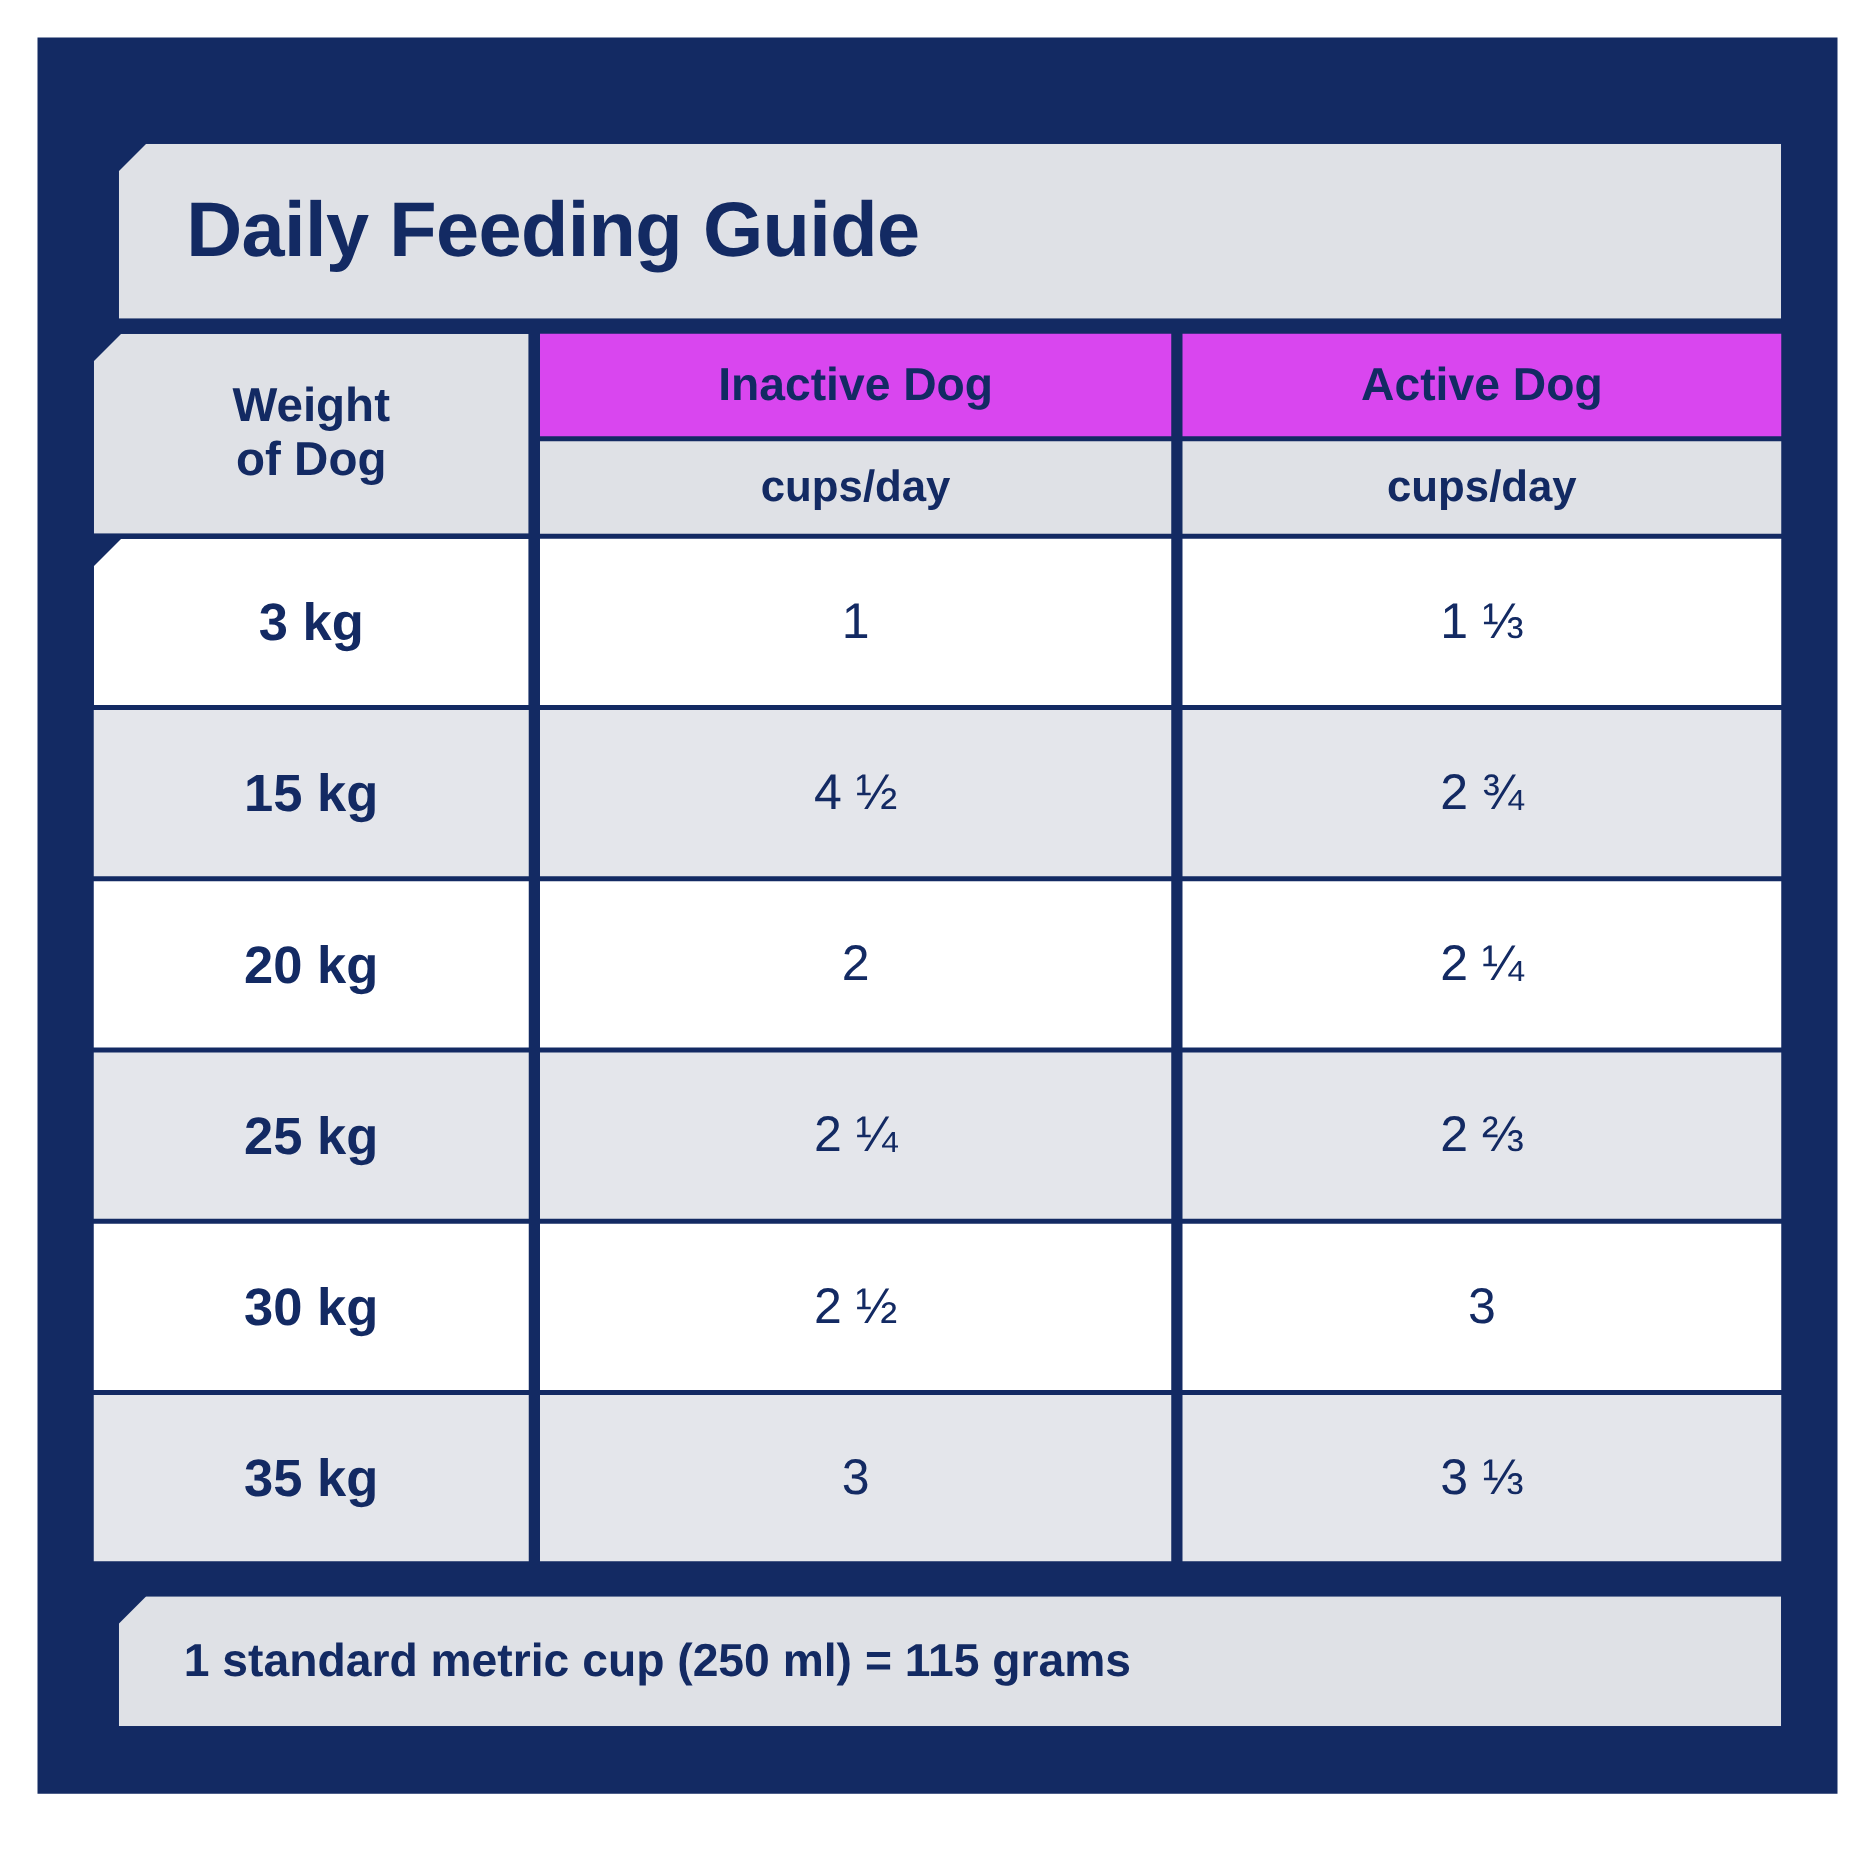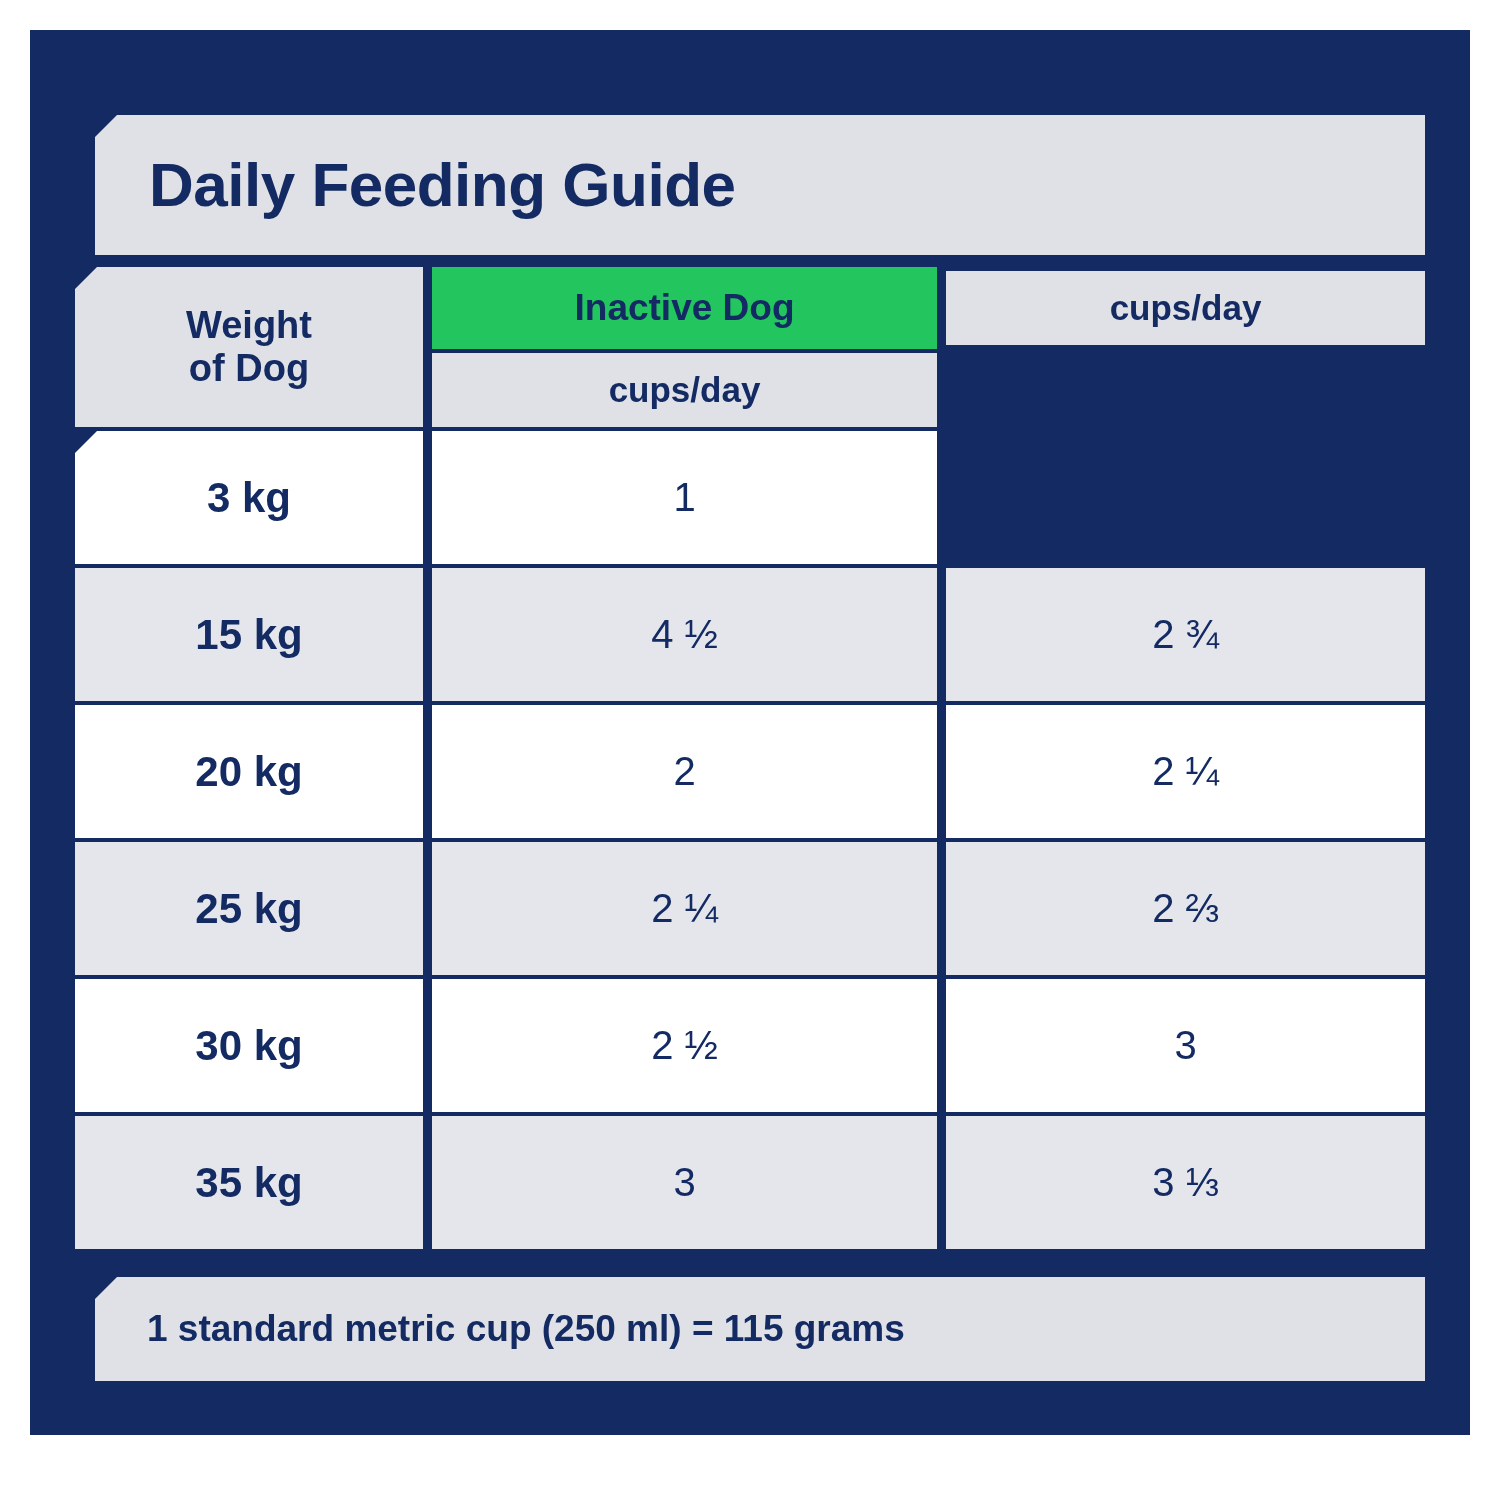--- a/index.html
+++ b/index.html
@@ -89,21 +89,21 @@
     clip-path: polygon(22px 0, 100% 0, 100% 100%, 0 100%, 0 22px);
     flex-direction: column;
   }
 
   .head-stack {
     display: flex;
     flex-direction: column;
   }
   .head-top {
     height: 82px;
-    background: #22c55e;
+    background: #d946ef;
     font-size: 37px;
     font-weight: 600;
     display: flex;
     align-items: center;
     justify-content: center;
     color: #132A63;
     box-sizing: border-box;
   }
   .head-bot {
     height: 74px;
@@ -167,27 +167,29 @@
       <div class="row head-row">
         <div class="cell c-weight head-weight">
           <span>Weight</span>
           <span>of Dog</span>
         </div>
         <div class="c-mid head-stack">
           <div class="head-top">Inactive Dog</div>
           <div class="head-bot">cups/day</div>
         </div>
         <div class="c-right head-stack">
+          <div class="head-top">Active Dog</div>
           <div class="head-bot">cups/day</div>
         </div>
       </div>
 
       <div class="row body-row">
         <div class="cell c-weight cell-body cell-weight-body bg-white notch">3 kg</div>
         <div class="cell c-mid cell-body bg-white">1</div>
+        <div class="cell c-right cell-body bg-white">1 ⅓</div>
       </div>
 
       <div class="row body-row">
         <div class="cell c-weight cell-body cell-weight-body bg-grey">15 kg</div>
         <div class="cell c-mid cell-body bg-grey">4 ½</div>
         <div class="cell c-right cell-body bg-grey">2 ¾</div>
       </div>
 
       <div class="row body-row">
         <div class="cell c-weight cell-body cell-weight-body bg-white">20 kg</div>

